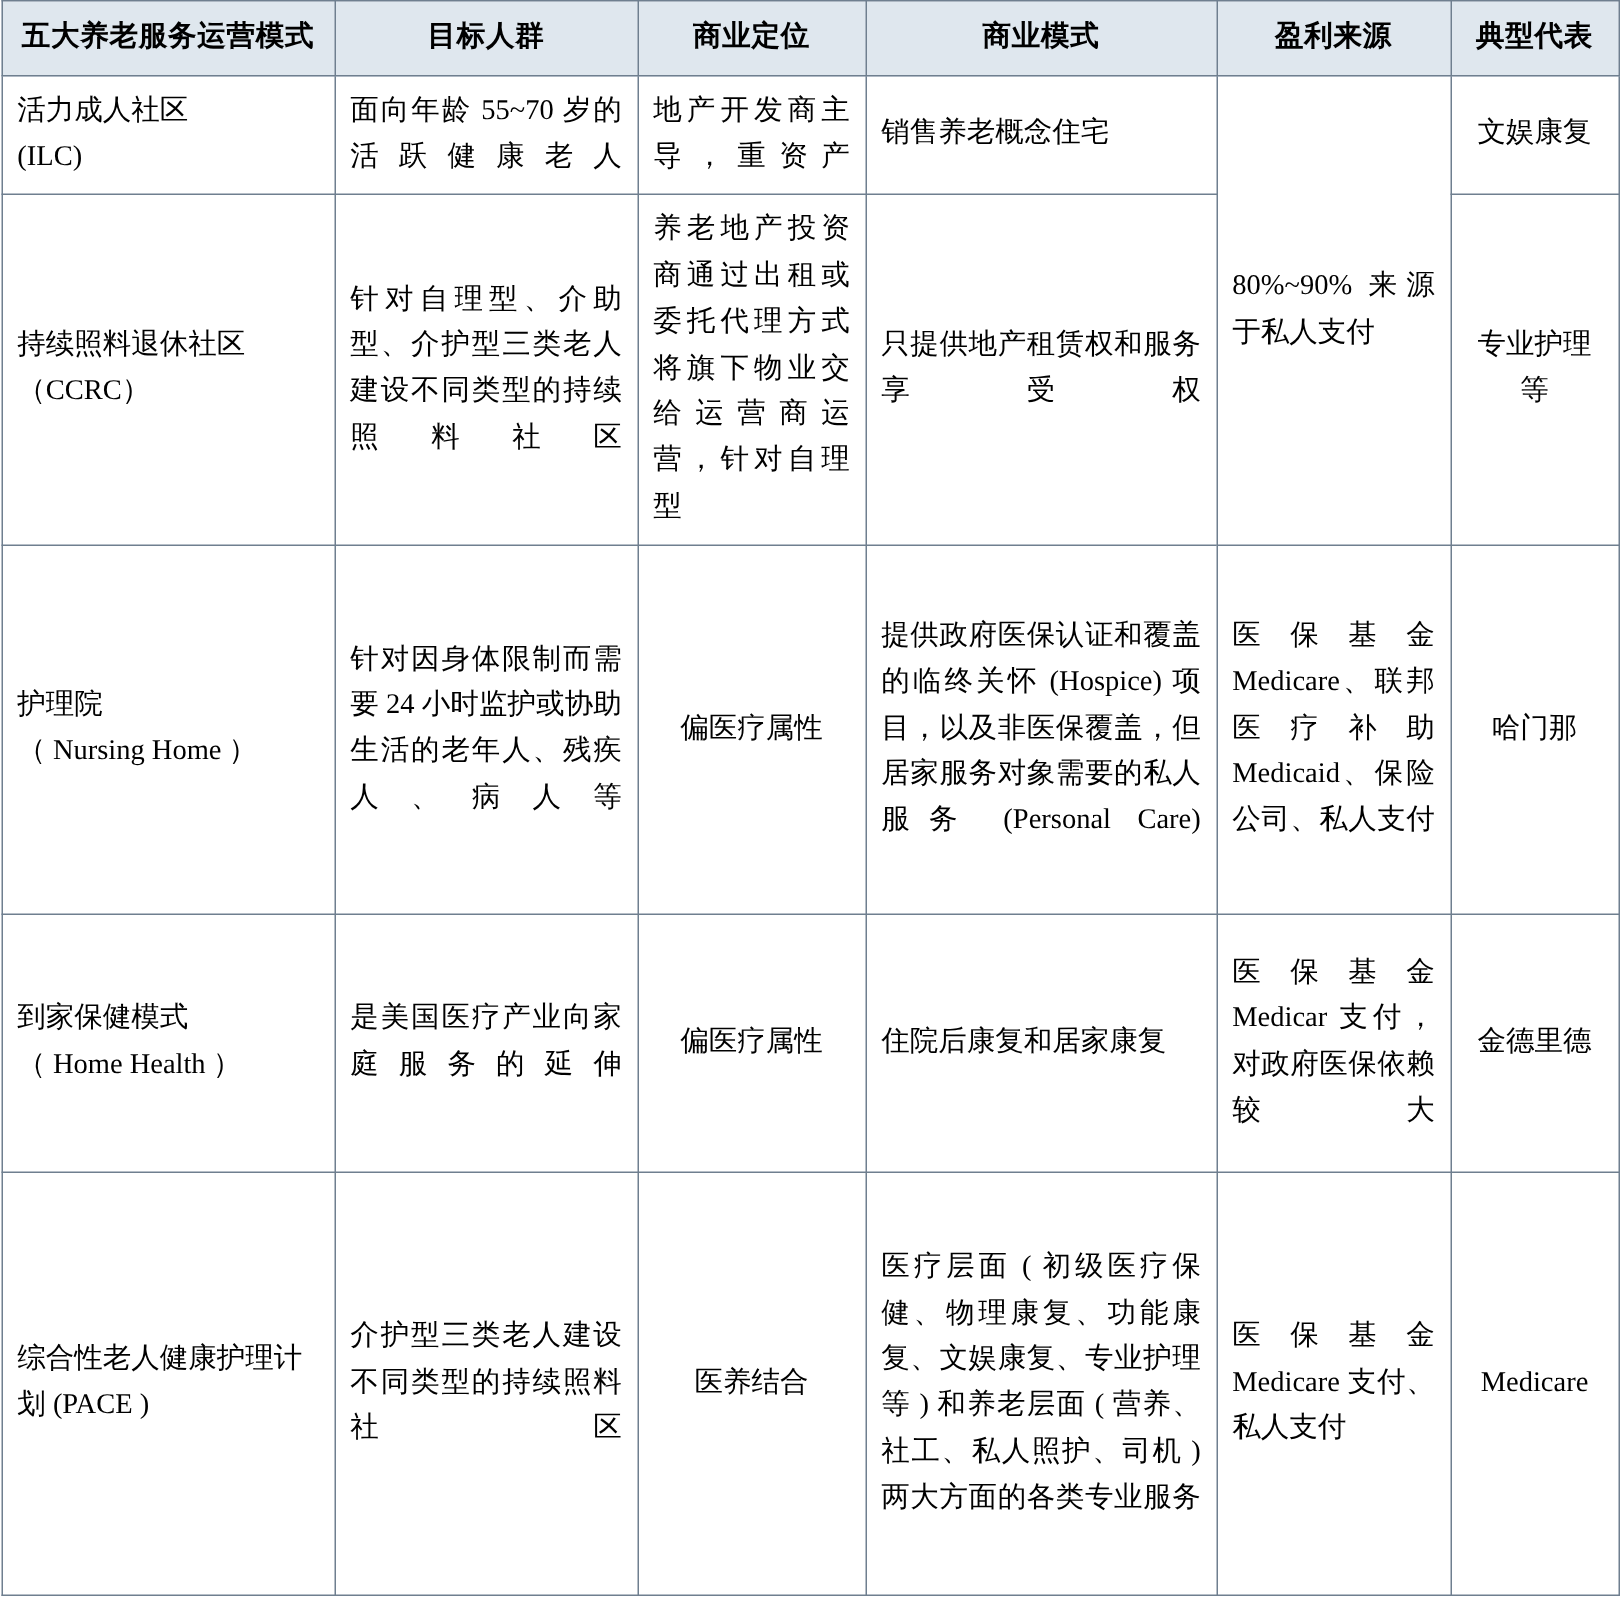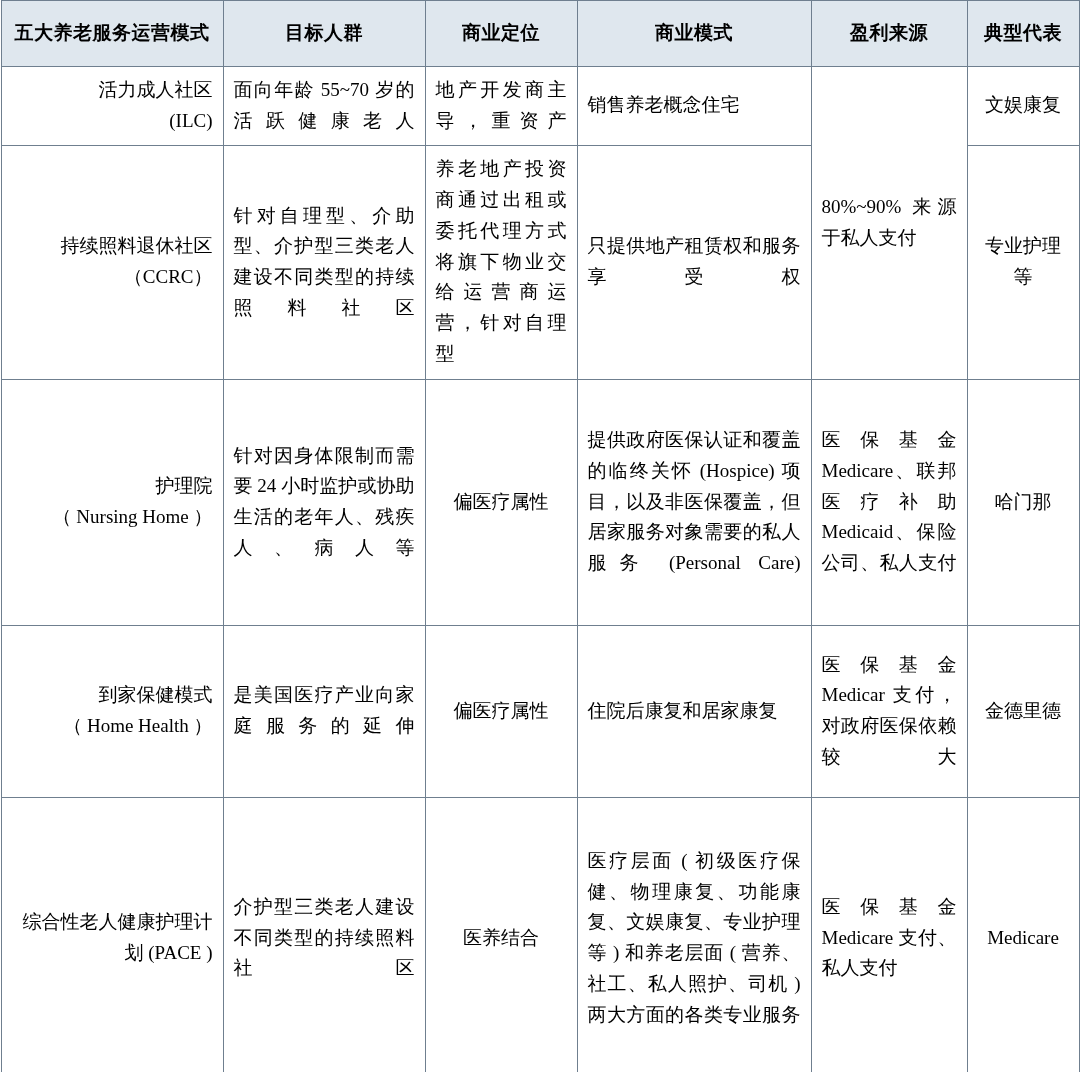--- a/index.html
+++ b/index.html
@@ -29,21 +29,21 @@
     vertical-align: middle;
     padding: 8px 10px;
     font-size: 19px;
     line-height: 1.62;
     box-sizing: border-box;
   }
   thead th {
     background: #dfe7ee;
     font-weight: bold;
     text-align: center;
-    height: 66px;
+    height: 50px;
     font-size: 20px;
     letter-spacing: 0.5px;
   }
   
   col.c0 { width: 222px; }
   col.c1 { width: 202px; }
   col.c2 { width: 152px; }
   col.c3 { width: 234px; }
   col.c4 { width: 156px; }
   col.c5 { width: 112px; }
@@ -56,21 +56,21 @@
   }
   .just-all {
     text-align: justify;
     text-align-last: justify;
     text-justify: inter-ideograph;
   }
   .cell-inner {
     display: block;
   }
   .h-name {
-    text-align: right;
+    text-align: left;
     line-height: 1.7;
   }
   .r1 td { height: 74px; }
   .r2 td { height: 234px; }
   .r3 td { height: 246px; }
   .r4 td { height: 172px; }
   .r5 td { height: 282px; }
 </style>
 </head>
 <body>

